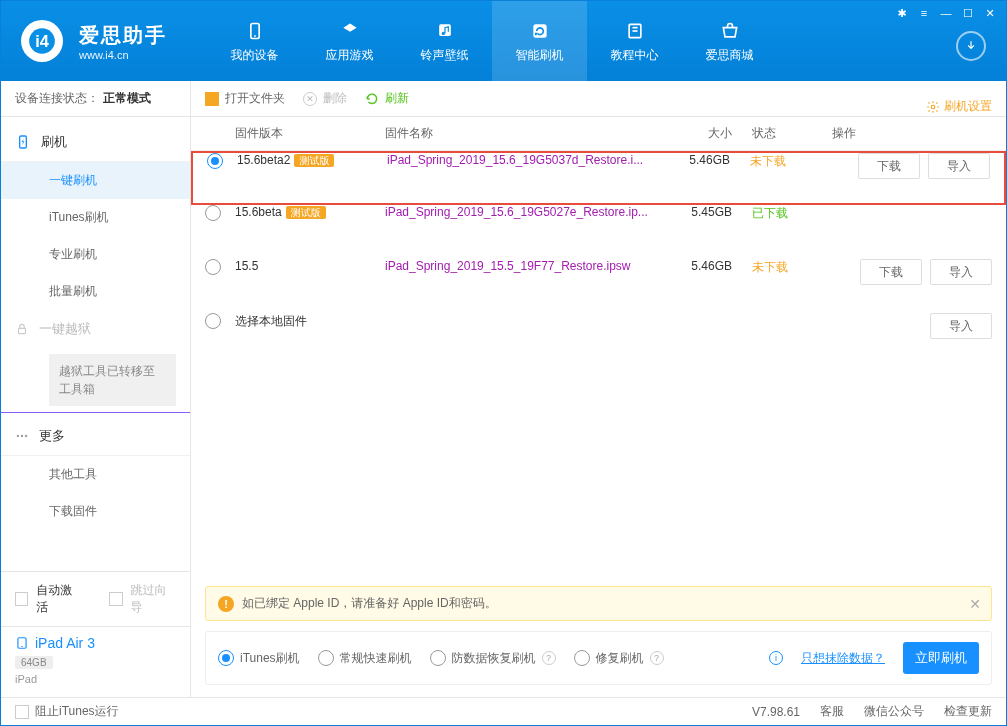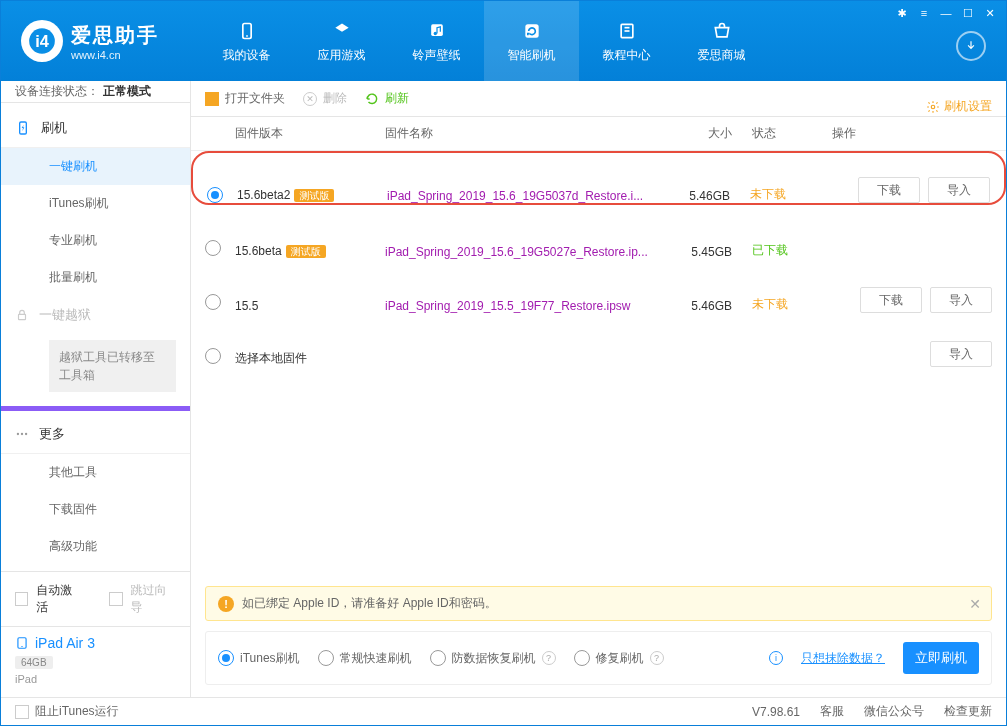--- a/index.html
+++ b/index.html
@@ -1,20 +1,20 @@
 <!DOCTYPE html>
 <html><head>
 <meta charset="utf-8">
 <style>
 * { margin: 0; padding: 0; box-sizing: border-box; font-family: "Microsoft YaHei", "PingFang SC", sans-serif; }
 body { width: 1007px; height: 726px; background: #fff; overflow: hidden; font-size: 12px; color: #333; border: 1px solid #0a7fd9; }
 
 
 .header { height: 80px; background: linear-gradient(to bottom, #0a8fe6, #0380d8); display: flex; align-items: center; padding: 0 10px 0 20px; position: relative; }
-.logo-section { display: flex; align-items: center; gap: 8px; margin-right: 40px; }
+.logo-section { display: flex; align-items: center; gap: 16px; margin-right: 40px; }
 .logo-icon { width: 42px; height: 42px; border-radius: 50%; background: #fff; display: flex; align-items: center; justify-content: center; }
 .logo-icon svg { width: 28px; height: 28px; }
 .logo-text { color: #fff; }
 .logo-text .title { font-size: 20px; font-weight: bold; letter-spacing: 2px; }
 .logo-text .url { font-size: 11px; opacity: 0.9; }
 
 .nav-tabs { display: flex; height: 100%; }
 .nav-tab { width: 95px; display: flex; flex-direction: column; align-items: center; justify-content: center; gap: 4px; color: #fff; cursor: pointer; }
 .nav-tab.active { background: rgba(255,255,255,0.15); }
 .nav-tab-icon { width: 24px; height: 24px; display: flex; align-items: center; justify-content: center; }
@@ -25,21 +25,21 @@
 .download-circle { position: absolute; right: 20px; top: 30px; width: 30px; height: 30px; border: 2px solid rgba(255,255,255,0.6); border-radius: 50%; display: flex; align-items: center; justify-content: center; color: #fff; cursor: pointer; }
 
 
 .body { display: flex; height: calc(100% - 80px - 28px); }
 .sidebar { width: 190px; border-right: 1px solid #e5e5e5; display: flex; flex-direction: column; }
 .status-bar { height: 36px; border-bottom: 1px solid #e5e5e5; display: flex; align-items: center; padding: 0 14px; font-size: 12px; color: #666; }
 .status-bar strong { color: #333; margin-left: 4px; }
 
 .side-group { padding: 6px 0; }
 .side-head { display: flex; align-items: center; padding: 10px 14px; gap: 10px; color: #333; font-size: 13px; border-bottom: 1px solid #f0f0f0; }
-.side-head.more { border-top: 5px solid #8b5cf6; padding-top: 14px; margin-top: 14px; }
+.side-head.more { border-top: 1px solid #8b5cf6; padding-top: 14px; margin-top: 6px; }
 .side-item { padding: 10px 14px 10px 48px; font-size: 12px; color: #666; cursor: pointer; }
 .side-item.active { background: #e8f3fc; color: #1890ff; }
 .side-note { margin: 6px 14px 6px 48px; padding: 8px 10px; background: #f0f0f0; color: #888; font-size: 12px; line-height: 1.5; }
 
 .sidebar-bottom { margin-top: auto; border-top: 1px solid #e5e5e5; }
 .device-row, .option-row { padding: 10px 14px; display: flex; align-items: center; gap: 8px; }
 .checkbox { width: 14px; height: 14px; border: 1px solid #ccc; background: #fff; display: inline-block; }
 .device-info { padding: 8px 14px 12px; }
 .device-name { color: #1890ff; font-size: 14px; font-weight: 500; display: flex; align-items: center; gap: 6px; }
 .badge { background: #eee; color: #888; font-size: 10px; padding: 1px 6px; border-radius: 2px; }
@@ -55,21 +55,21 @@
 
 .table-header { height: 34px; display: flex; align-items: center; padding: 0 14px; color: #666; font-size: 12px; border-bottom: 1px solid #eee; }
 .col-radio { width: 30px; }
 .col-version { width: 150px; }
 .col-name { flex: 1; }
 .col-size { width: 80px; text-align: right; padding-right: 20px; }
 .col-status { width: 80px; }
 .col-action { width: 160px; display: flex; gap: 8px; justify-content: flex-end; }
 
 .table-rows { flex: 1; overflow: auto; }
-.table-row { height: 54px; display: flex; align-items: flex-end; padding: 0 14px; font-size: 12px; border-radius: 18px; }
+.table-row { height: 54px; display: flex; align-items: flex-start; padding: 0 14px; font-size: 12px; }
 .table-row.highlighted { border: 2px solid #e74c3c; }
 .radio { width: 16px; height: 16px; border: 1.5px solid #999; border-radius: 50%; display: inline-flex; align-items: center; justify-content: center; cursor: pointer; }
 .radio.selected { border-color: #1890ff; }
 .radio.selected::after { content: ""; width: 8px; height: 8px; background: #1890ff; border-radius: 50%; }
 .version-text { color: #333; font-weight: 500; }
 .beta-badge { background: #f5a623; color: #fff; font-size: 10px; padding: 1px 5px; border-radius: 2px; margin-left: 4px; }
 .file-name { color: #a21caf; }
 .status-not { color: #f5a623; }
 .status-done { color: #52c41a; }
 .btn { height: 26px; padding: 0 18px; border: 1px solid #ddd; background: #fff; cursor: pointer; font-size: 12px; color: #666; border-radius: 2px; }
@@ -210,21 +210,20 @@
       <div class="side-head more">
         <svg width="14" height="14" viewBox="0 0 24 24" fill="#999">
             <circle cx="5" cy="12" r="2"></circle>
             <circle cx="12" cy="12" r="2"></circle>
             <circle cx="19" cy="12" r="2"></circle>
           </svg>
         <span>更多</span>
       </div>
       <div class="side-item">其他工具</div>
       <div class="side-item">下载固件</div>
-      <div class="side-item">高级功能</div>
     </div>
     <div class="sidebar-bottom">
       <div class="option-row">
         <span class="checkbox"></span>
         <span>自动激活</span>
         <span style="width:12px"></span>
         <span class="checkbox"></span>
         <span style="color:#bbb">跳过向导</span>
       </div>
       <div class="device-info" style="border-top:1px solid #e5e5e5;">

